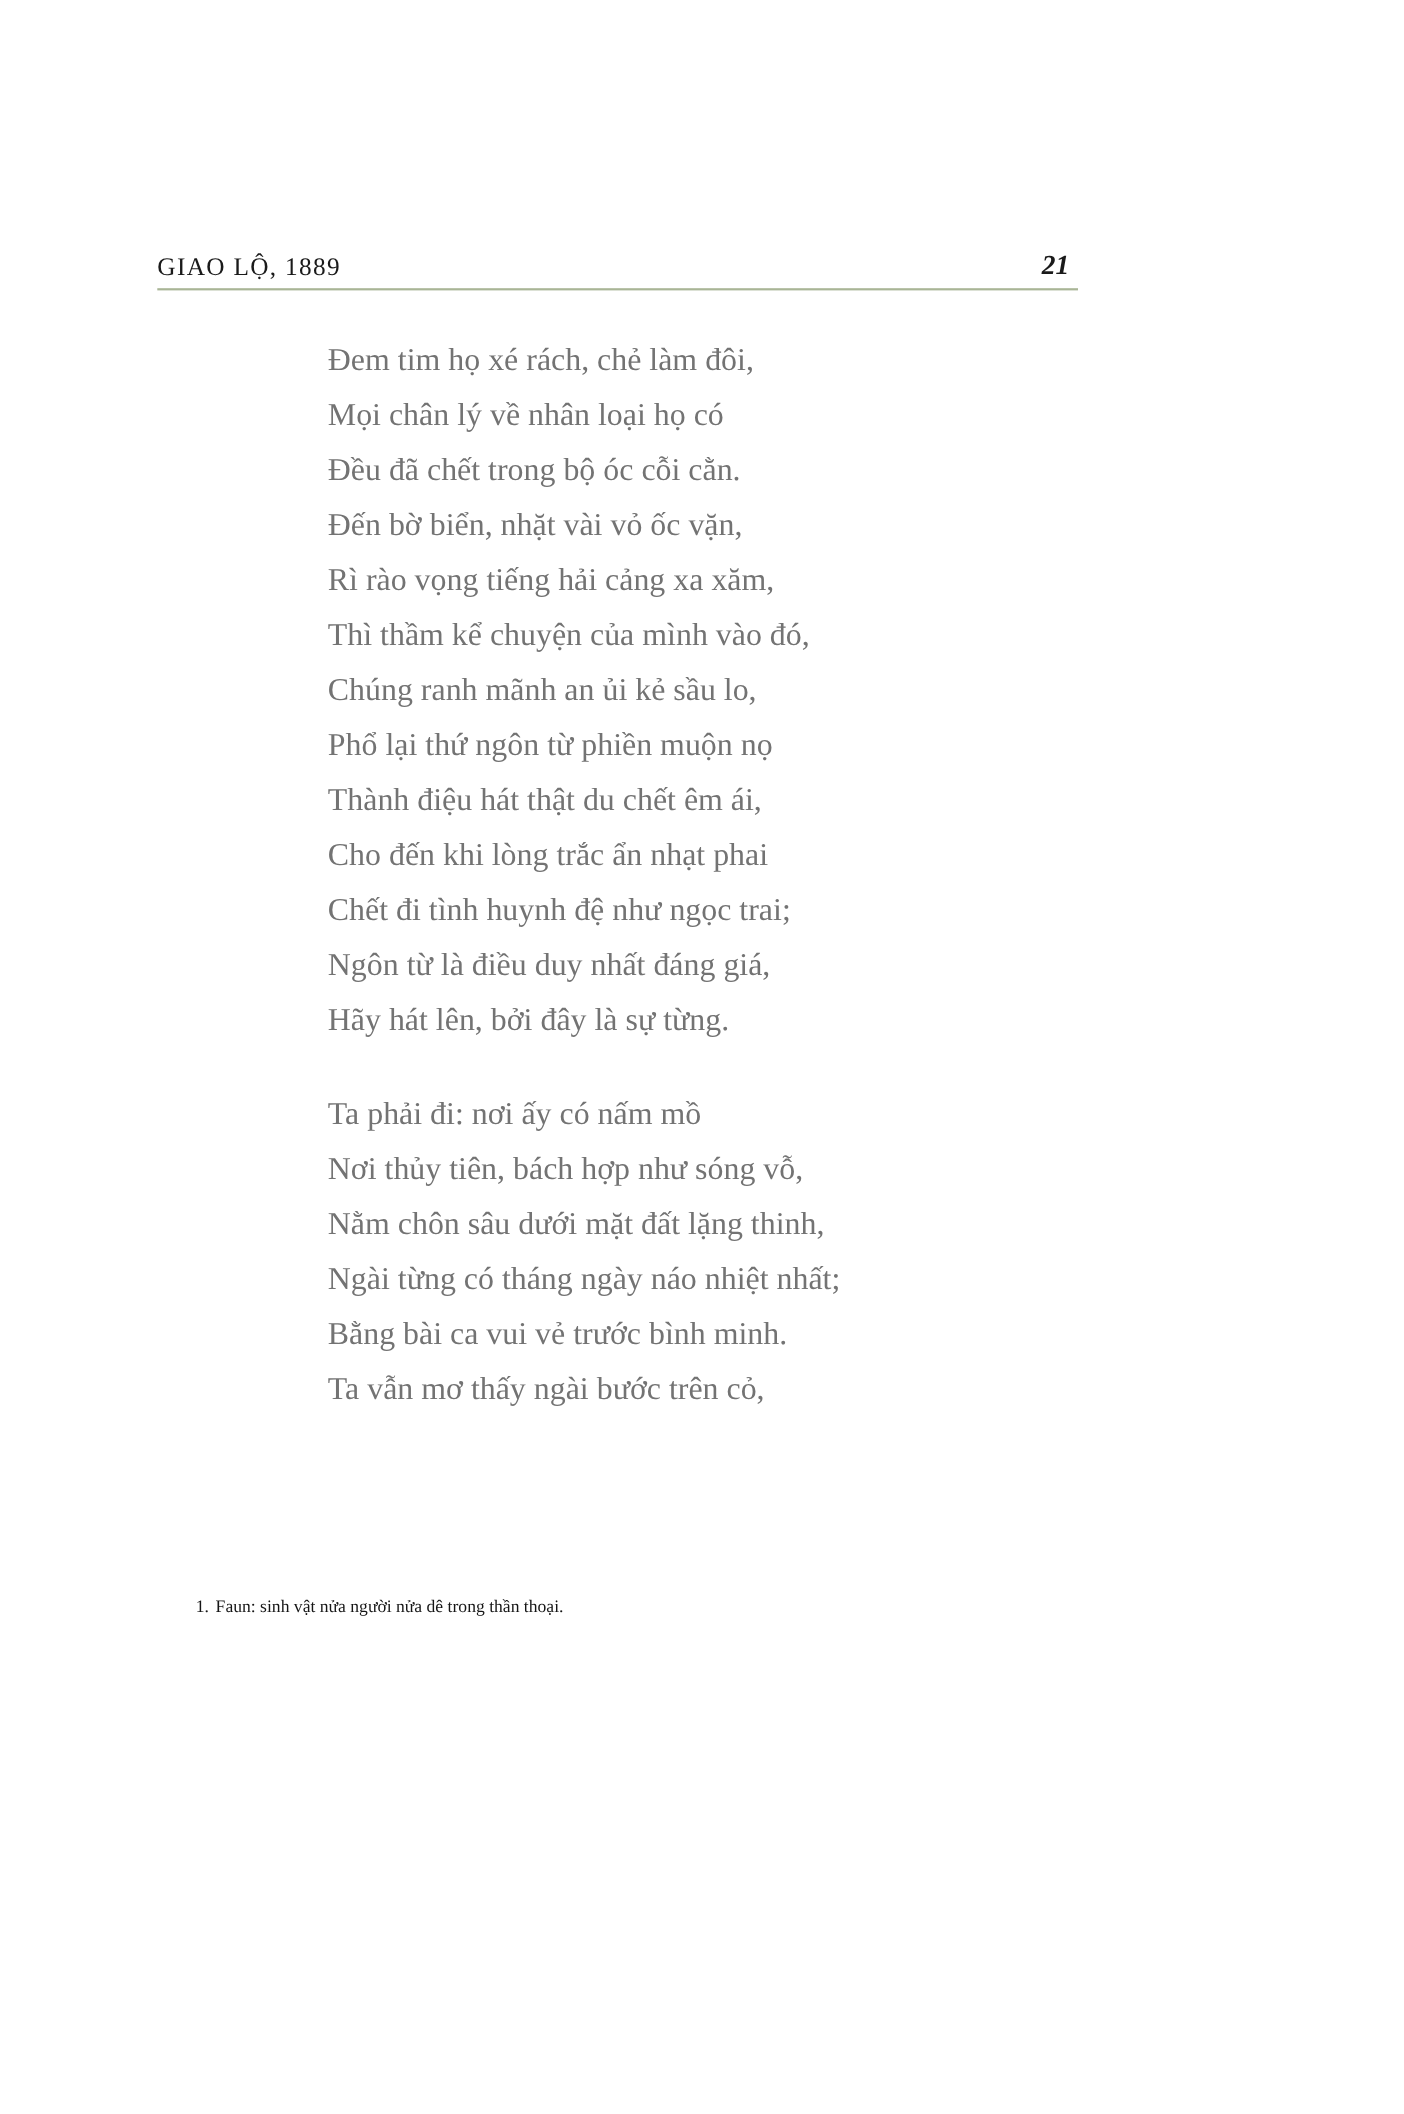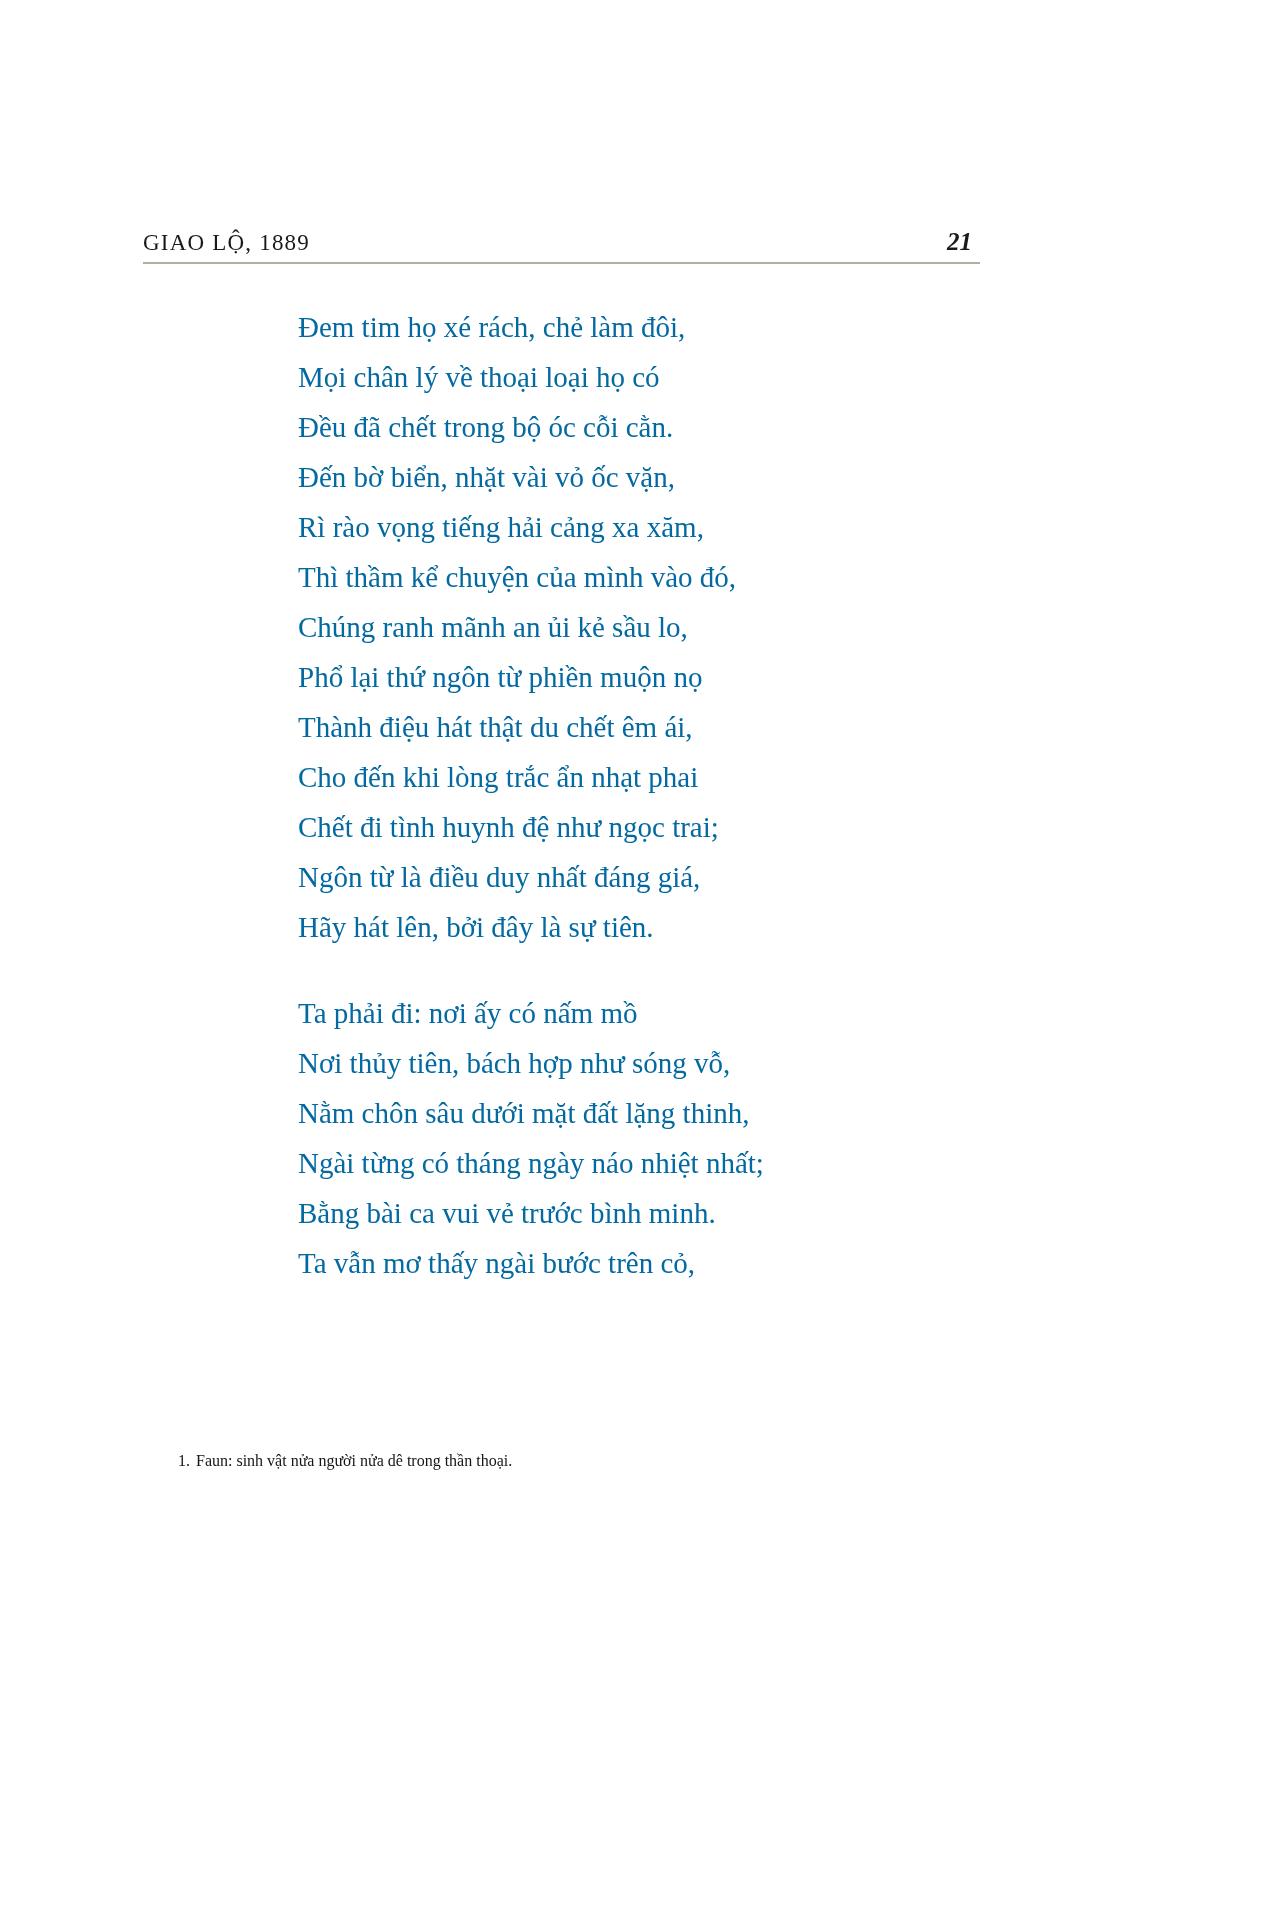--- a/index.html
+++ b/index.html
@@ -61,21 +61,21 @@
     }
     .stanza + .stanza {
       margin-top: 36px;
     }
     .line {
       display: block;
       font-size: 29px;
       line-height: 50px;
       height: 50px;
       white-space: nowrap;
-      color: #0369a1;
+      color: #737373;
     }
     sup.fn-mark {
       font-size: 15px;
       vertical-align: 12px;
       line-height: 0;
     }
     .footnote {
       position: absolute;
       left: 178px;
       top: 1452px;
@@ -92,32 +92,32 @@
 
 <div class="running-head">
   <div class="running-title">GIAO LỘ, 1889</div>
   <div class="page-number">21</div>
 </div>
 <div class="header-rule" style="background: rgb(169, 181, 150);"></div>
 
 <div class="poem">
   <div class="stanza">
     <span class="line">Đem tim họ xé rách, chẻ làm đôi,</span>
-    <span class="line">Mọi chân lý về thoại loại họ có</span>
+    <span class="line">Mọi chân lý về nhân loại họ có</span>
     <span class="line">Đều đã chết trong bộ óc cỗi cằn.</span>
     <span class="line">Đến bờ biển, nhặt vài vỏ ốc vặn,</span>
     <span class="line">Rì rào vọng tiếng hải cảng xa xăm,</span>
     <span class="line">Thì thầm kể chuyện của mình vào đó,</span>
     <span class="line">Chúng ranh mãnh an ủi kẻ sầu lo,</span>
     <span class="line">Phổ lại thứ ngôn từ phiền muộn nọ</span>
     <span class="line">Thành điệu hát thật du chết êm ái,</span>
     <span class="line">Cho đến khi lòng trắc ẩn nhạt phai</span>
     <span class="line">Chết đi tình huynh đệ như ngọc trai;</span>
     <span class="line">Ngôn từ là điều duy nhất đáng giá,</span>
-    <span class="line">Hãy hát lên, bởi đây là sự tiên.</span>
+    <span class="line">Hãy hát lên, bởi đây là sự từng.</span>
   </div>
   <div class="stanza">
     <span class="line">Ta phải đi: nơi ấy có nấm mồ</span>
     <span class="line">Nơi thủy tiên, bách hợp như sóng vỗ,</span>
     <span class="line">Nằm chôn sâu dưới mặt đất lặng thinh,</span>
     <span class="line">Ngài từng có tháng ngày náo nhiệt nhất;</span>
     <span class="line">Bằng bài ca vui vẻ trước bình minh.</span>
     <span class="line">Ta vẫn mơ thấy ngài bước trên cỏ,</span>
   </div>
 </div>

